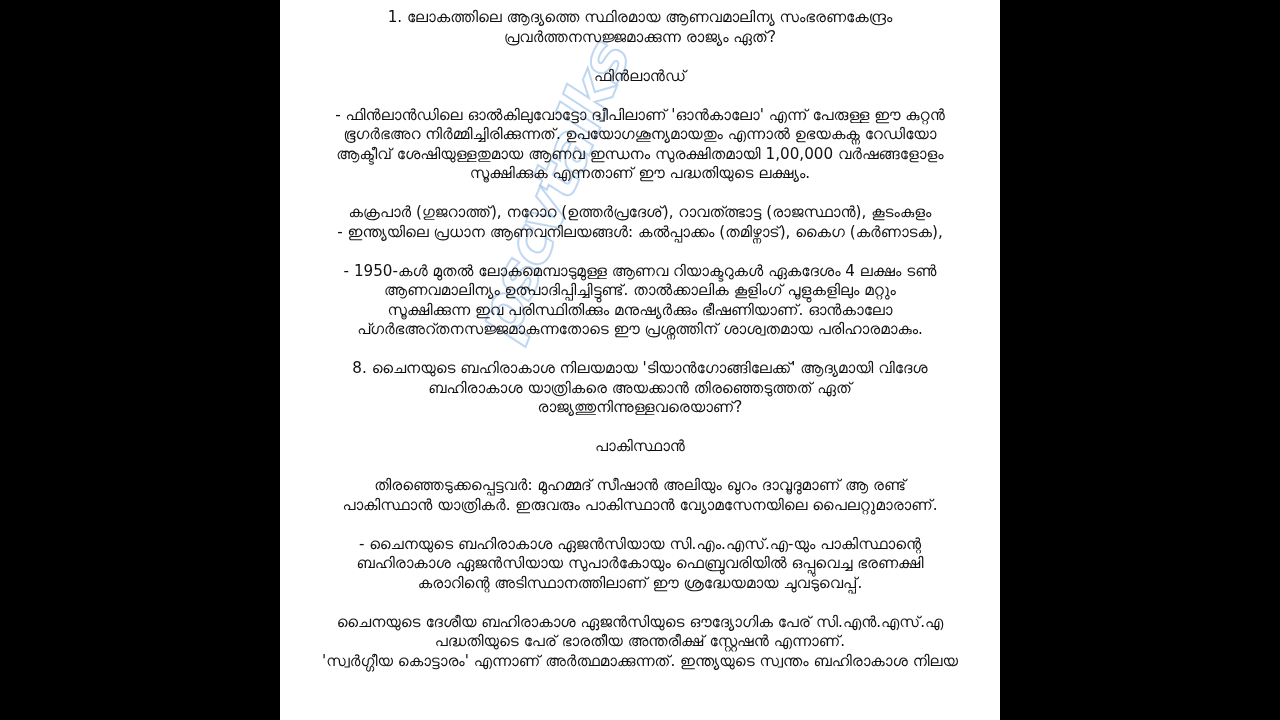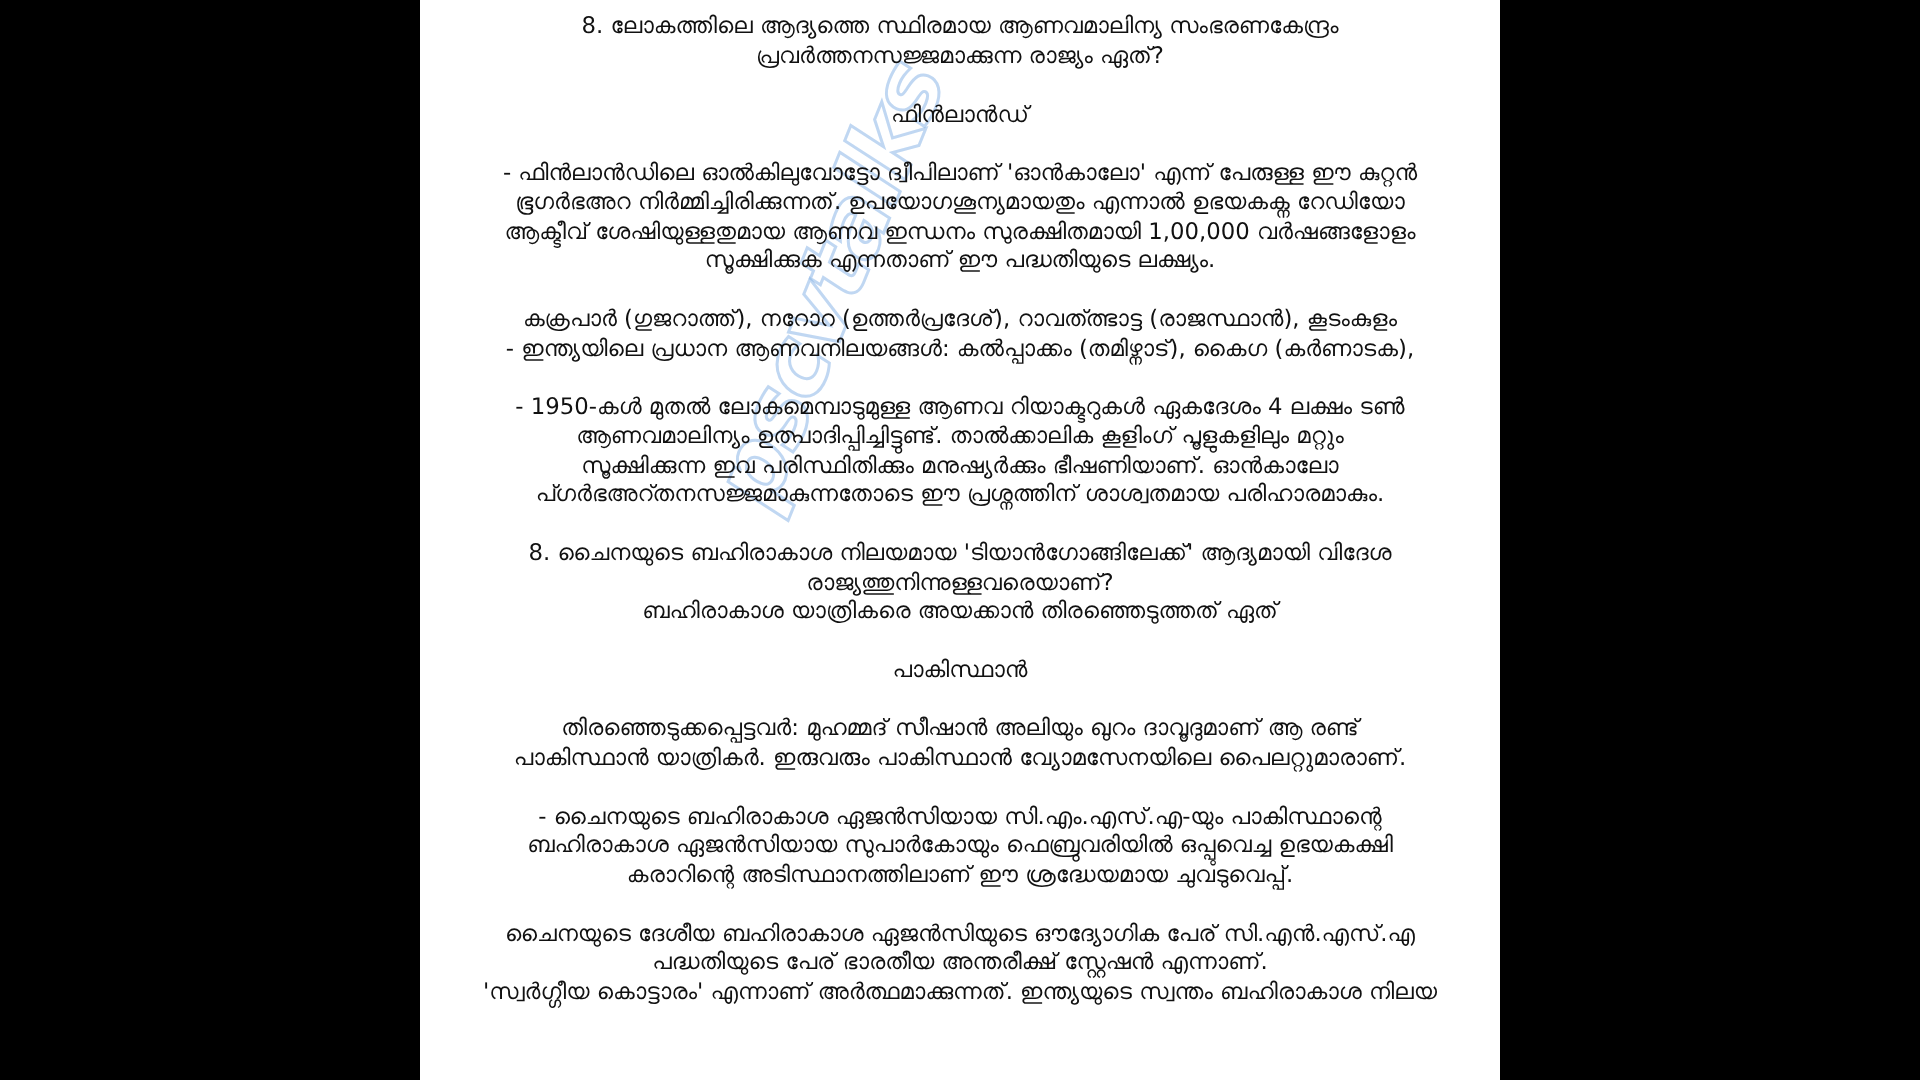--- a/index.html
+++ b/index.html
@@ -66,21 +66,21 @@
 <body>
 
 <div class="frame">
   <div class="page">
 
     <div class="watermark">pscvtalks</div>
 
     <div class="content">
 
       <div class="block">
-        <span class="line">8. ലോകത്തിലെ ആദ്യത്തെ സ്ഥിരമായ ആണവമാലിന്യ സംഭരണകേന്ദ്രം</span>
+        <span class="line">1. ലോകത്തിലെ ആദ്യത്തെ സ്ഥിരമായ ആണവമാലിന്യ സംഭരണകേന്ദ്രം</span>
         <span class="line">പ്രവർത്തനസജ്ജമാക്കുന്ന രാജ്യം ഏത്?</span>
       </div>
 
       <div class="block">
         <span class="line">ഫിൻലാൻഡ്</span>
       </div>
 
       <div class="block">
         <span class="line">- ഫിൻലാൻഡിലെ ഓൽകിലുവോട്ടോ ദ്വീപിലാണ് 'ഓൻകാലോ' എന്ന് പേരുള്ള ഈ കുറ്റൻ</span>
         <span class="line">ഭൂഗർഭഅറ നിർമ്മിച്ചിരിക്കുന്നത്. ഉപയോഗശൂന്യമായതും എന്നാൽ ഉഭയകക്ന റേഡിയോ</span>
@@ -95,36 +95,36 @@
 
       <div class="block">
         <span class="line">- 1950-കൾ മുതൽ ലോകമെമ്പാടുമുള്ള ആണവ റിയാക്ടറുകൾ ഏകദേശം 4 ലക്ഷം ടൺ</span>
         <span class="line">ആണവമാലിന്യം ഉത്പാദിപ്പിച്ചിട്ടുണ്ട്. താൽക്കാലിക കൂളിംഗ് പൂളുകളിലും മറ്റും</span>
         <span class="line">സൂക്ഷിക്കുന്ന ഇവ പരിസ്ഥിതിക്കും മനുഷ്യർക്കും ഭീഷണിയാണ്. ഓൻകാലോ</span>
         <span class="line">പ്ഗർഭഅറ്തനസജ്ജമാകുന്നതോടെ ഈ പ്രശ്നത്തിന് ശാശ്വതമായ പരിഹാരമാകും.</span>
       </div>
 
       <div class="block">
         <span class="line">8. ചൈനയുടെ ബഹിരാകാശ നിലയമായ 'ടിയാൻഗോങ്ങിലേക്ക്' ആദ്യമായി വിദേശ</span>
+        <span class="line">ബഹിരാകാശ യാത്രികരെ അയക്കാൻ തിരഞ്ഞെടുത്തത് ഏത്</span>
         <span class="line">രാജ്യത്തുനിന്നുള്ളവരെയാണ്?</span>
-        <span class="line">ബഹിരാകാശ യാത്രികരെ അയക്കാൻ തിരഞ്ഞെടുത്തത് ഏത്</span>
       </div>
 
       <div class="block">
         <span class="line">പാകിസ്ഥാൻ</span>
       </div>
 
       <div class="block">
         <span class="line">തിരഞ്ഞെടുക്കപ്പെട്ടവർ: മുഹമ്മദ് സീഷാൻ അലിയും ഖുറം ദാവൂദുമാണ് ആ രണ്ട്</span>
         <span class="line">പാകിസ്ഥാൻ യാത്രികർ. ഇരുവരും പാകിസ്ഥാൻ വ്യോമസേനയിലെ പൈലറ്റുമാരാണ്.</span>
       </div>
 
       <div class="block">
         <span class="line">- ചൈനയുടെ ബഹിരാകാശ ഏജൻസിയായ സി.എം.എസ്.എ-യും പാകിസ്ഥാന്റെ</span>
-        <span class="line">ബഹിരാകാശ ഏജൻസിയായ സുപാർകോയും ഫെബ്രുവരിയിൽ ഒപ്പുവെച്ച ഉഭയകക്ഷി</span>
+        <span class="line">ബഹിരാകാശ ഏജൻസിയായ സുപാർകോയും ഫെബ്രുവരിയിൽ ഒപ്പുവെച്ച ഭരണക്ഷി</span>
         <span class="line">കരാറിന്റെ അടിസ്ഥാനത്തിലാണ് ഈ ശ്രദ്ധേയമായ ചുവടുവെപ്പ്.</span>
       </div>
 
       <div class="block">
         <span class="line">ചൈനയുടെ ദേശീയ ബഹിരാകാശ ഏജൻസിയുടെ ഔദ്യോഗിക പേര് സി.എൻ.എസ്.എ</span>
         <span class="line">പദ്ധതിയുടെ പേര് ഭാരതീയ അന്തരീക്ഷ് സ്റ്റേഷൻ എന്നാണ്.</span>
         <span class="line">'സ്വർഗ്ഗീയ കൊട്ടാരം' എന്നാണ് അർത്ഥമാക്കുന്നത്. ഇന്ത്യയുടെ സ്വന്തം ബഹിരാകാശ നിലയ</span>
       </div>
 
     </div>

